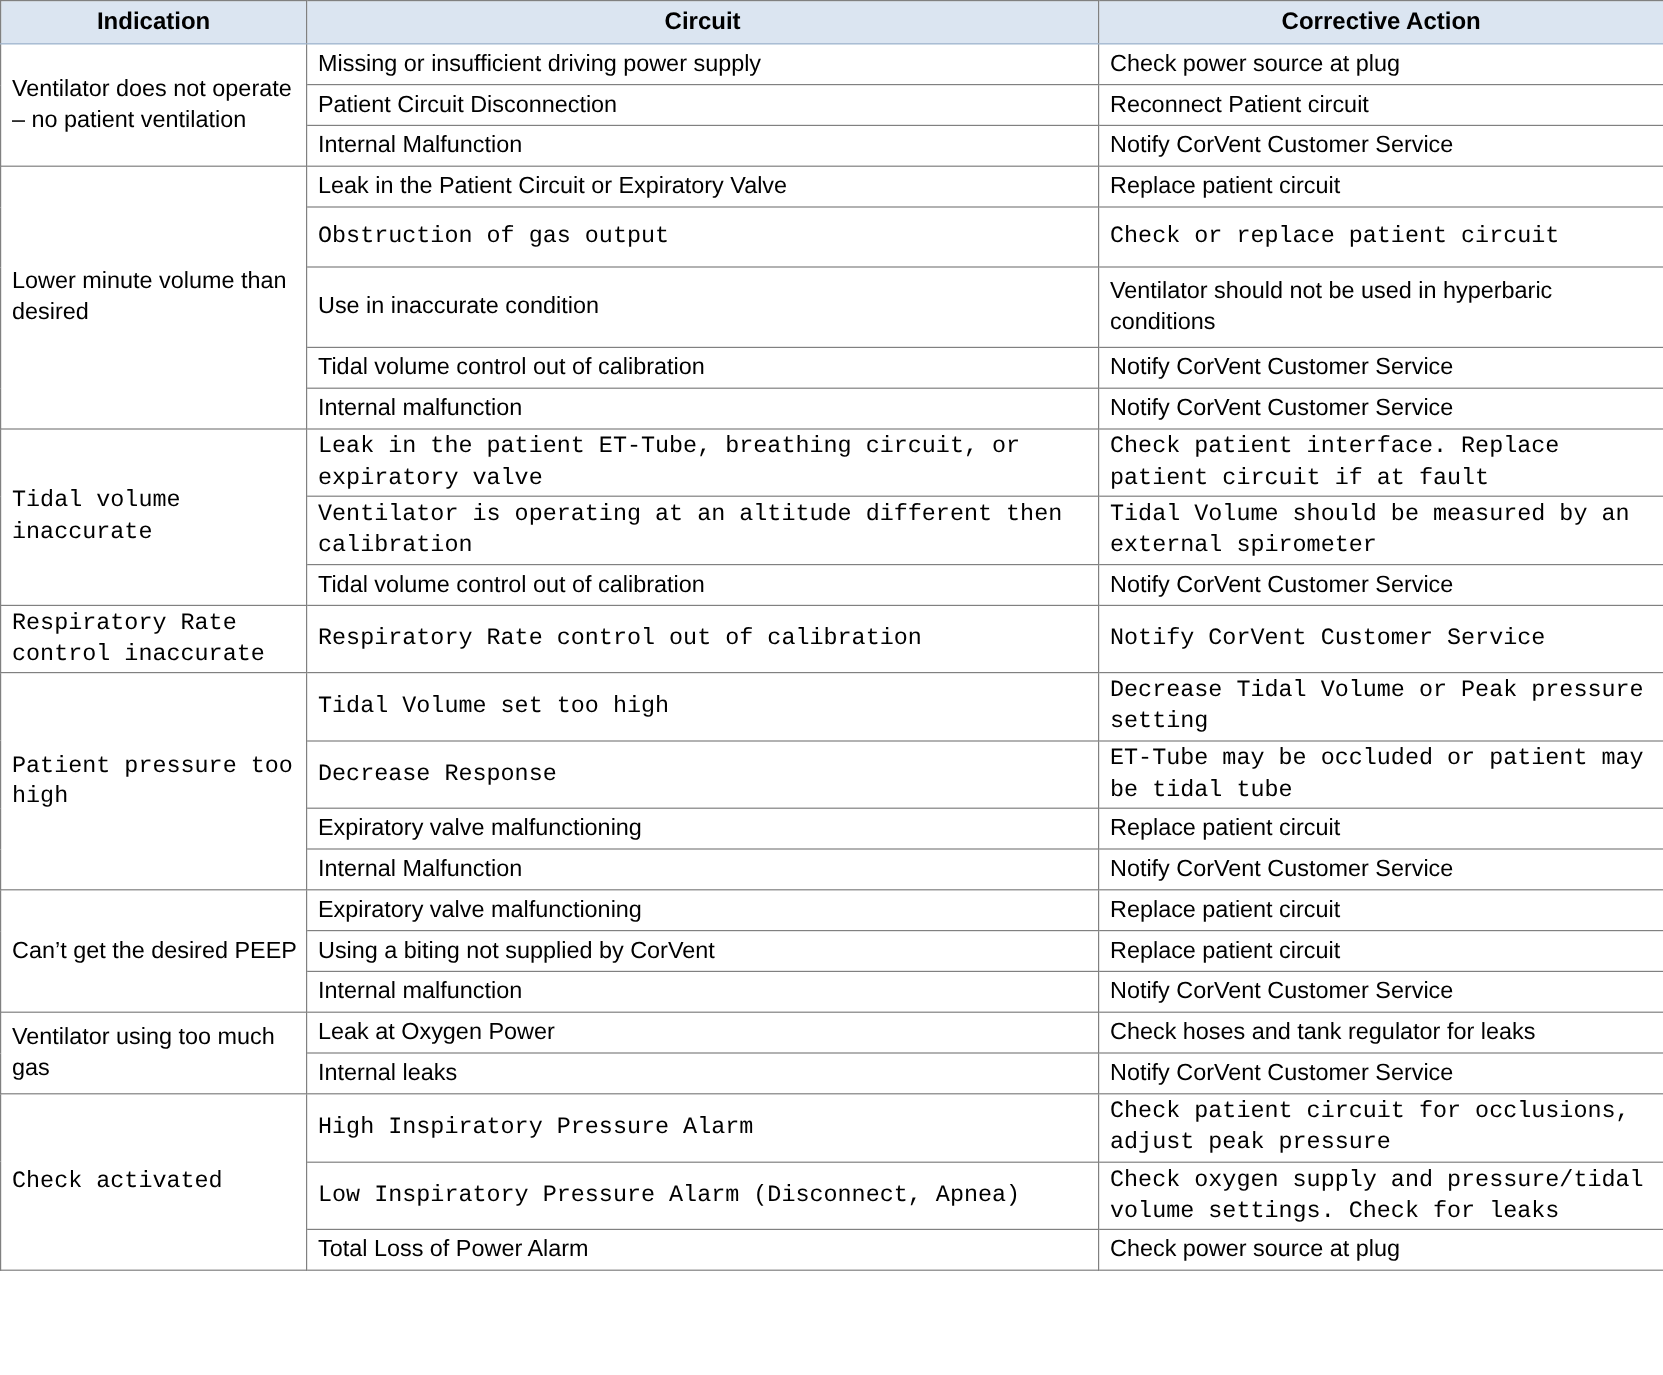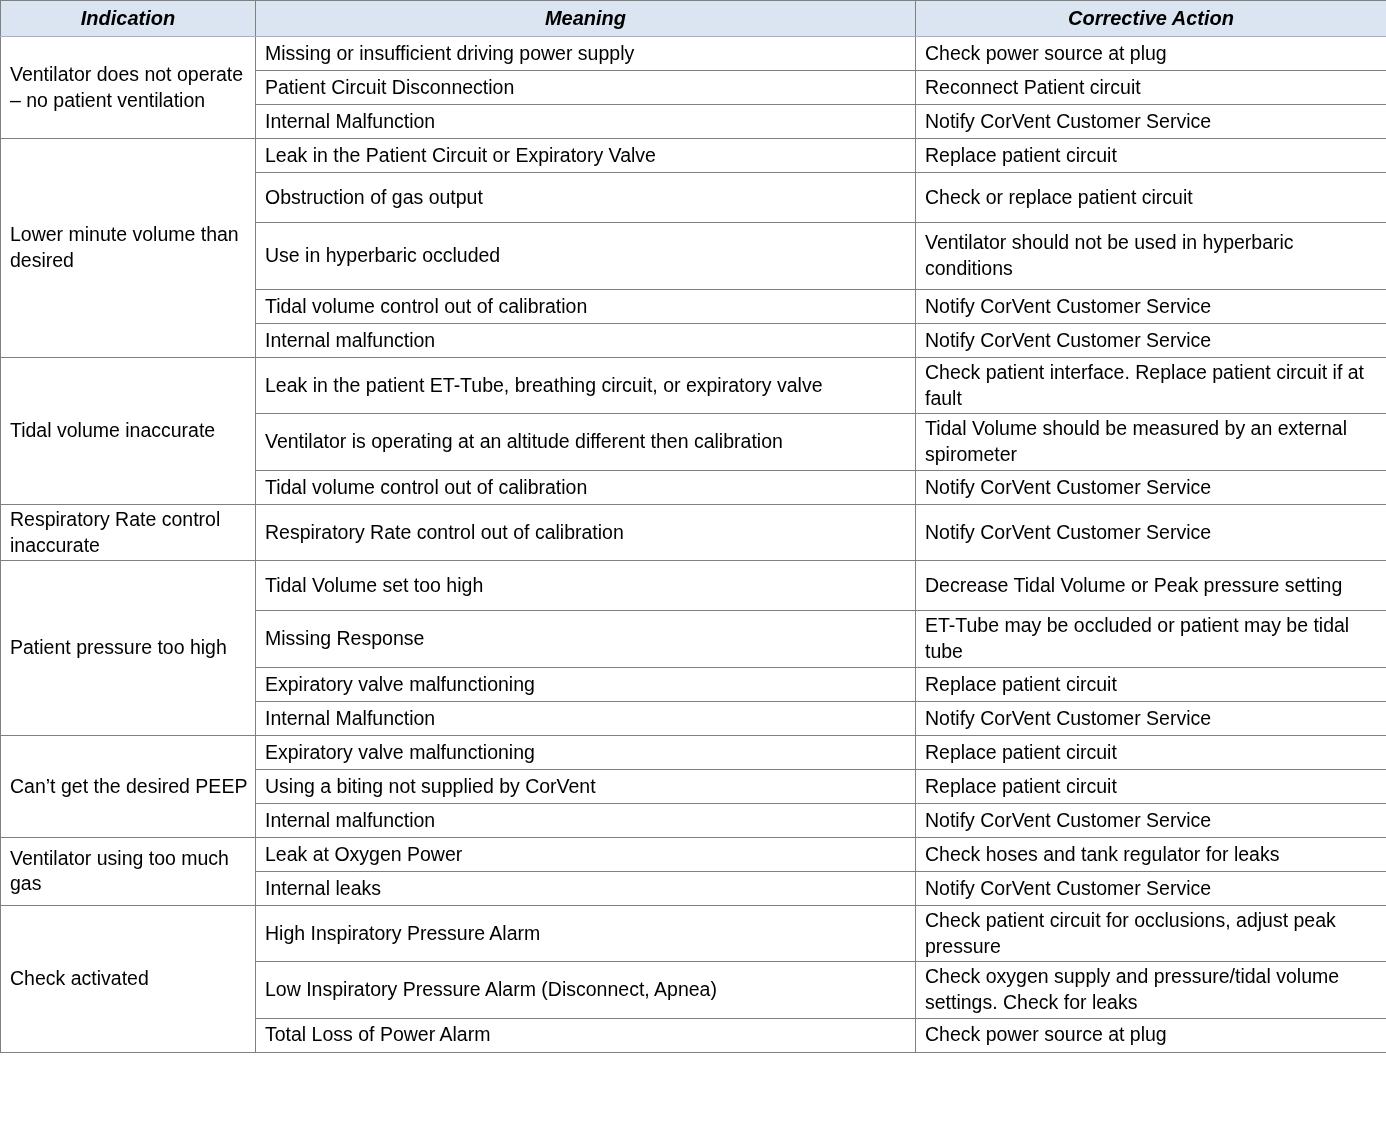--- a/index.html
+++ b/index.html
@@ -35,52 +35,51 @@
   }
   #troubleshooting-table thead th {
     background: #dbe5f1;
     font-weight: bold;
     text-align: center;
     padding: 4px 6px;
     height: 36px;
     font-size: 20px;
     border-top: 1px solid #808080;
     border-bottom: 1px solid #9fb4cc;
-    font-style: italic;
   }
   td.indication-cell {
     padding-left: 9px;
     padding-right: 6px;
   }
   td.meaning-cell {
     padding-left: 11px;
     padding-right: 8px;
   }
   td.action-cell {
     padding-left: 11px;
     padding-right: 6px;
   }
   
   tr.h1 td { height: 34px; }
-  tr.h2 td { height: 50px; }
+  tr.h2 td { height: 50px; font-family: Liberation Mono, monospace; }
   tr.h3 td { height: 67px; }
 </style>
 </head>
 <body>
 
 <table id="troubleshooting-table">
   <colgroup>
     <col class="col-indication">
     <col class="col-meaning">
     <col class="col-action">
   </colgroup>
   <thead>
     <tr>
       <th>Indication</th>
-      <th>Meaning</th>
+      <th>Circuit</th>
       <th>Corrective Action</th>
     </tr>
   </thead>
   <tbody id="table-body">
       <tr class="h1">
         <td class="indication-cell" rowspan="3">Ventilator does not operate – no patient ventilation</td>
         <td class="meaning-cell">Missing or insufficient driving power supply</td>
         <td class="action-cell">Check power source at plug</td>
       </tr>
       <tr class="h1">
@@ -94,21 +93,21 @@
       <tr class="h1">
         <td class="indication-cell" rowspan="5">Lower minute volume than desired</td>
         <td class="meaning-cell">Leak in the Patient Circuit or Expiratory Valve</td>
         <td class="action-cell">Replace patient circuit</td>
       </tr>
       <tr class="h2">
         <td class="meaning-cell">Obstruction of gas output</td>
         <td class="action-cell">Check or replace patient circuit</td>
       </tr>
       <tr class="h3">
-        <td class="meaning-cell">Use in hyperbaric occluded</td>
+        <td class="meaning-cell">Use in inaccurate condition</td>
         <td class="action-cell">Ventilator should not be used in hyperbaric conditions</td>
       </tr>
       <tr class="h1">
         <td class="meaning-cell">Tidal volume control out of calibration</td>
         <td class="action-cell">Notify CorVent Customer Service</td>
       </tr>
       <tr class="h1">
         <td class="meaning-cell">Internal malfunction</td>
         <td class="action-cell">Notify CorVent Customer Service</td>
       </tr>
@@ -129,21 +128,21 @@
         <td class="indication-cell" rowspan="1">Respiratory Rate control inaccurate</td>
         <td class="meaning-cell">Respiratory Rate control out of calibration</td>
         <td class="action-cell">Notify CorVent Customer Service</td>
       </tr>
       <tr class="h2">
         <td class="indication-cell" rowspan="4">Patient pressure too high</td>
         <td class="meaning-cell">Tidal Volume set too high</td>
         <td class="action-cell">Decrease Tidal Volume or Peak pressure setting</td>
       </tr>
       <tr class="h2">
-        <td class="meaning-cell">Missing Response</td>
+        <td class="meaning-cell">Decrease Response</td>
         <td class="action-cell">ET-Tube may be occluded or patient may be tidal tube</td>
       </tr>
       <tr class="h1">
         <td class="meaning-cell">Expiratory valve malfunctioning</td>
         <td class="action-cell">Replace patient circuit</td>
       </tr>
       <tr class="h1">
         <td class="meaning-cell">Internal Malfunction</td>
         <td class="action-cell">Notify CorVent Customer Service</td>
       </tr>

